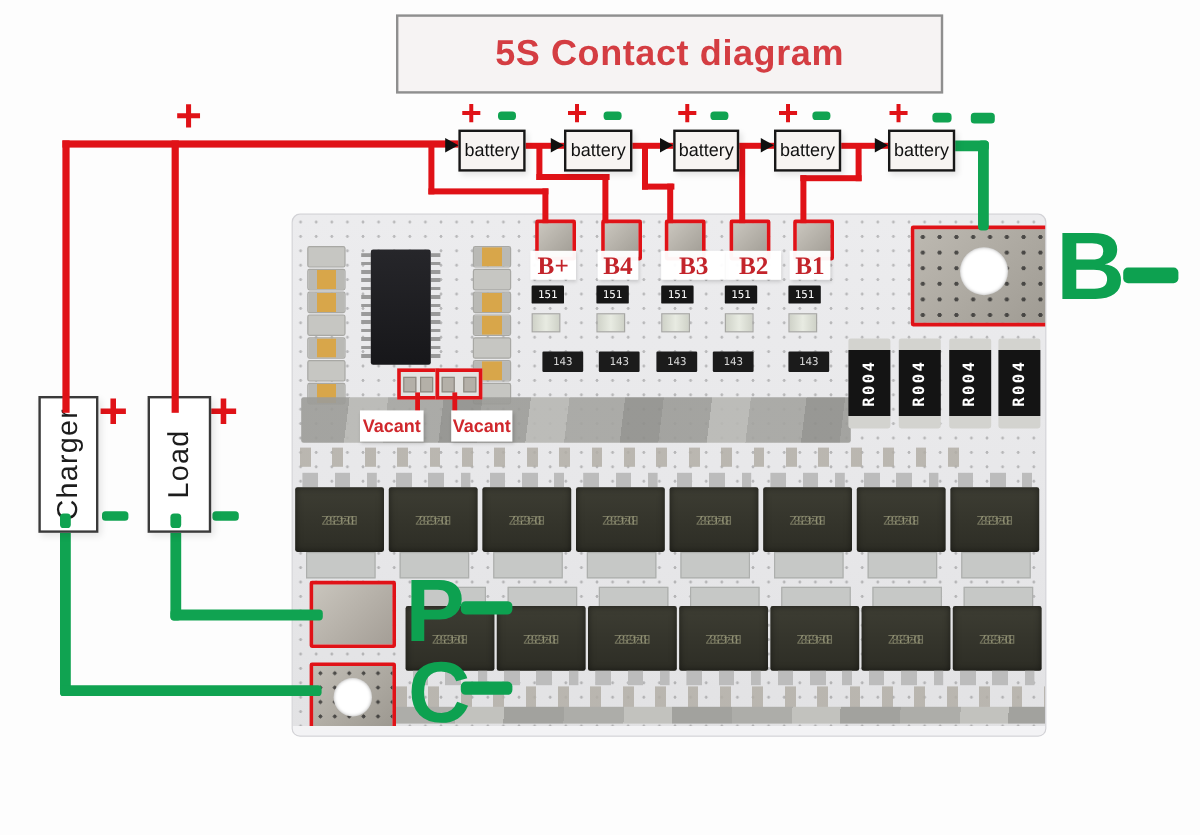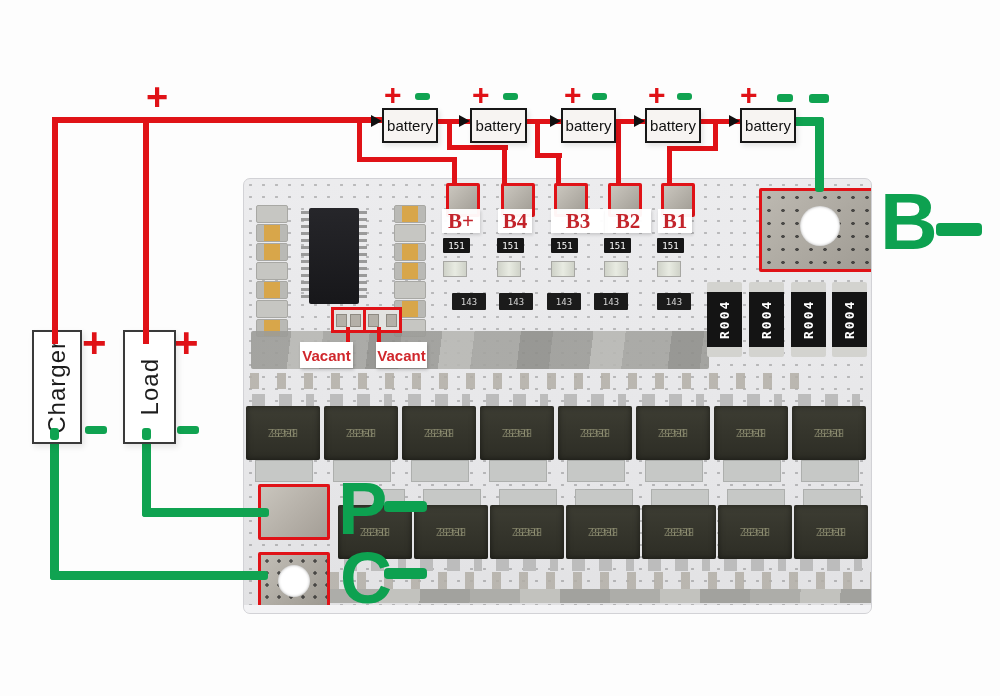--- a/index.html
+++ b/index.html
@@ -362,20 +362,23 @@
     <div class="cpad">
       <div class="holes"></div>
       <div class="hole" style="left:17px;top:10px;width:32px;height:32px;"></div>
     </div>
 
     <div class="padband band2"></div>
     <div class="bottomtin"></div>
     <div class="bedge"></div>
   </div>
 
+  <div class="titlebox">
+    <span>5S Contact diagram</span>
+  </div>
 
   <div class="w" style="left:52px;top:117px;width:332px;height:6px"></div>
   <div class="w" style="left:52px;top:117px;width:6px;height:217px"></div>
   <div class="w" style="left:143px;top:117px;width:6px;height:217px"></div>
   <div class="w" style="left:434px;top:119px;width:38px;height:5px"></div>
   <div class="w" style="left:523px;top:119px;width:40px;height:5px"></div>
   <div class="w" style="left:612px;top:119px;width:35px;height:5px"></div>
   <div class="w" style="left:697px;top:119px;width:44px;height:5px"></div>
 
   <div class="w" style="left:357px;top:120px;width:5px;height:42px"></div>

